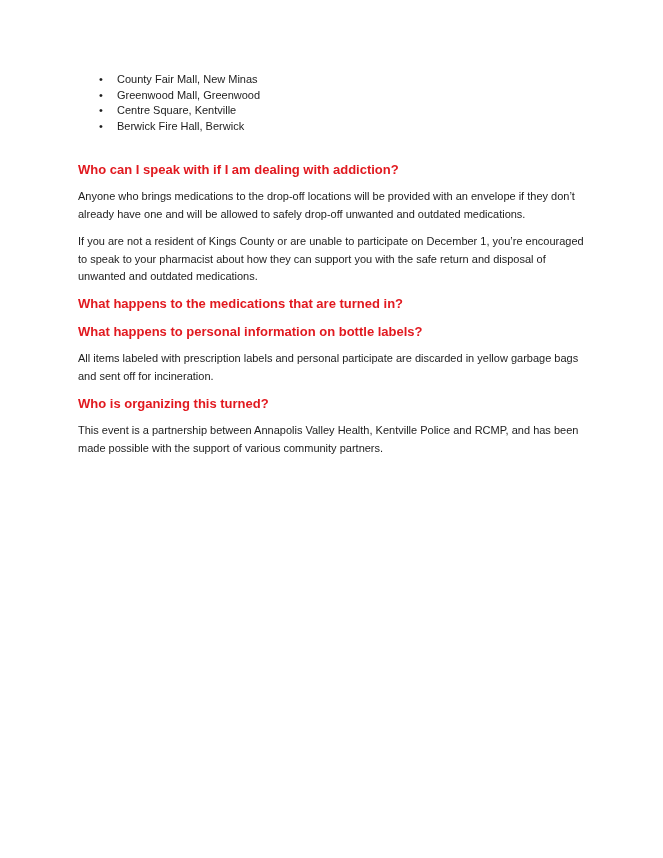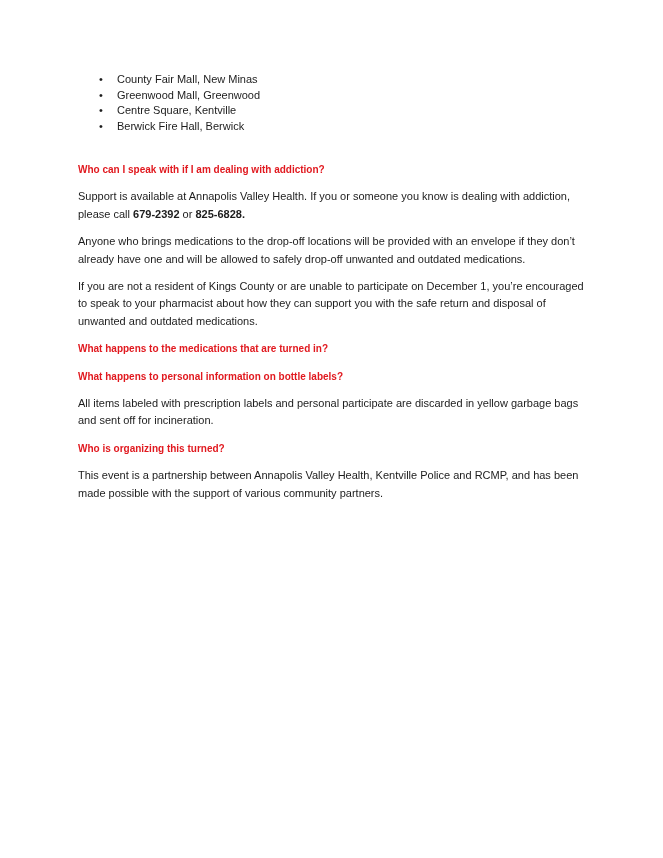--- a/index.html
+++ b/index.html
@@ -37,21 +37,21 @@
     padding-left: 39px;
   }
   ul.bullet-list li .bullet-glyph {
     position: absolute;
     left: 21px;
     top: 0;
     font-size: 11px;
   }
   .sections h2.q-heading {
     margin: 0 0 10px 0;
-    font-size: 10px;
+    font-size: 13px;
     line-height: 17.4px;
     font-weight: 700;
     color: var(--heading-color, #e1191f);
   }
   .sections p.body-para {
     margin: 0 0 10px 0;
     font-size: 11px;
     line-height: 17.4px;
     color: var(--body-color, #1c1c1c);
   }
@@ -65,21 +65,20 @@
 <div class="page">
   <div class="content">
     <ul class="bullet-list">
         <li><span class="bullet-glyph">•</span><span>County Fair Mall, New Minas</span></li>
         <li><span class="bullet-glyph">•</span><span>Greenwood Mall, Greenwood</span></li>
         <li><span class="bullet-glyph">•</span><span>Centre Square, Kentville</span></li>
         <li><span class="bullet-glyph">•</span><span>Berwick Fire Hall, Berwick</span></li>
       </ul>
     <div class="sections">
         <h2 class="q-heading">Who can I speak with if I am dealing with addiction?</h2>
-        <p class="body-para"><span class="seg">Support is available at Annapolis Valley Health. If you or someone you know is dealing with addiction, please call </span><span class="seg-bold">679-2392</span><span class="seg"> or </span><span class="seg-bold">825-6828.</span></p>
         <p class="body-para"><span class="seg">Anyone who brings medications to the drop-off locations will be provided with an envelope if they don’t already have one and will be allowed to safely drop-off unwanted and outdated medications.</span></p>
         <p class="body-para"><span class="seg">If you are not a resident of Kings County or are unable to participate on December 1, you’re encouraged to speak to your pharmacist about how they can support you with the safe return and disposal of unwanted and outdated medications.</span></p>
         <h2 class="q-heading">What happens to the medications that are turned in?</h2>
         <h2 class="q-heading">What happens to personal information on bottle labels?</h2>
         <p class="body-para"><span class="seg">All items labeled with prescription labels and personal participate are discarded in yellow garbage bags and sent off for incineration.</span></p>
         <h2 class="q-heading">Who is organizing this turned?</h2>
         <p class="body-para"><span class="seg">This event is a partnership between Annapolis Valley Health, Kentville Police and RCMP, and has been made possible with the support of various community partners.</span></p>
       </div>
   </div>
 </div>

